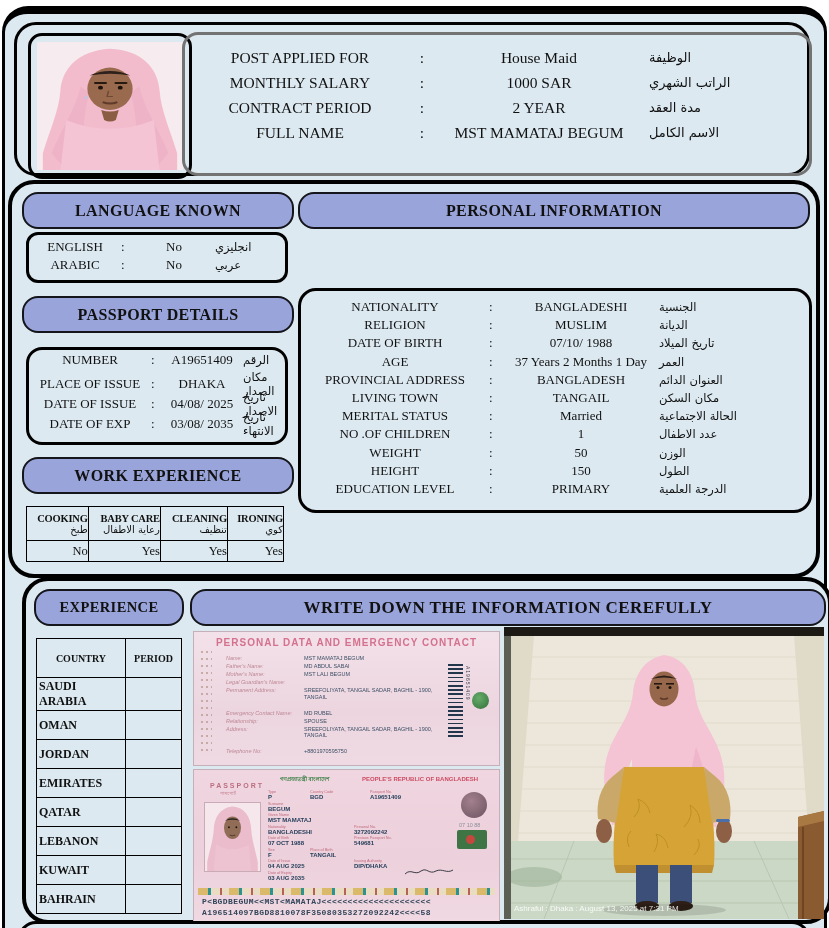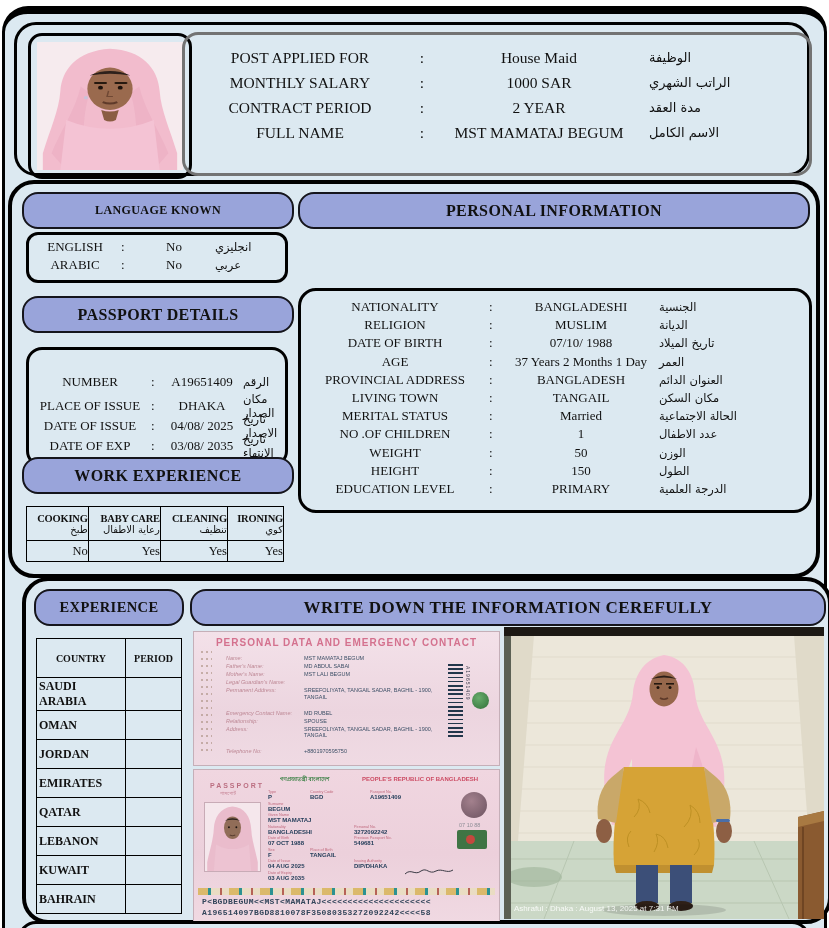--- a/index.html
+++ b/index.html
@@ -23,31 +23,31 @@
   .info-box{position:absolute;left:165px;top:7px;width:624px;height:128px;border:3px solid #737373;
         border-radius:16px;padding-top:10px;}
   .hrow{display:grid;grid-template-columns:230px 14px 1fr 160px;height:25px;align-items:center;
         font-size:15.5px;}
   .hrow .lab{text-align:center;}
   .hrow .col{text-align:center;}
   .hrow .val{text-align:center;}
   .arab{direction:rtl;text-align:left;padding-right:26px;font-family:"DejaVu Sans",sans-serif;
         font-size:13px;}
   
-  .pill-lang{left:10px;top:8px;width:268px;height:33px;font-size:12px;}
+  .pill-lang{left:10px;top:8px;width:268px;height:33px;font-size:16px;}
   .lang-box{position:absolute;left:14px;top:48px;width:256px;height:42px;border:3px solid #000;
         border-radius:12px;padding-top:3px;}
   .lrow{display:grid;grid-template-columns:92px 12px 1fr 70px;height:18px;align-items:center;
         font-size:13px;}
   .lrow .lab{text-align:center;}
   .lrow .val{text-align:center;}
   .lrow .arab{padding-right:12px;font-size:11.5px;}
   .pill-pass{left:10px;top:112px;width:268px;height:33px;font-size:16px;}
   .pass-box{position:absolute;left:14px;top:163px;width:256px;height:92px;border:3px solid #000;
-        border-radius:16px;padding-top:22px;}
+        border-radius:16px;padding-top:0;}
   .prow{display:grid;grid-template-columns:122px 10px 82px 1fr;height:20px;align-items:center;
         font-size:13px;}
   .prow .lab{text-align:center;}
   .prow .val{text-align:center;}
   .prow .arab{padding-right:10px;font-size:11.5px;}
   .pill-work{left:10px;top:273px;width:268px;height:33px;font-size:16px;}
   .work-table{position:absolute;left:14px;top:322px;width:258px;border-collapse:collapse;}
   .work-table th,.work-table td{border:1.6px solid #000;padding:0;text-align:right;}
   .work-table th{height:33px;font-size:10.5px;letter-spacing:-.2px;}
   .work-table th .ar{display:block;font-size:10px;font-family:"DejaVu Sans",sans-serif;

